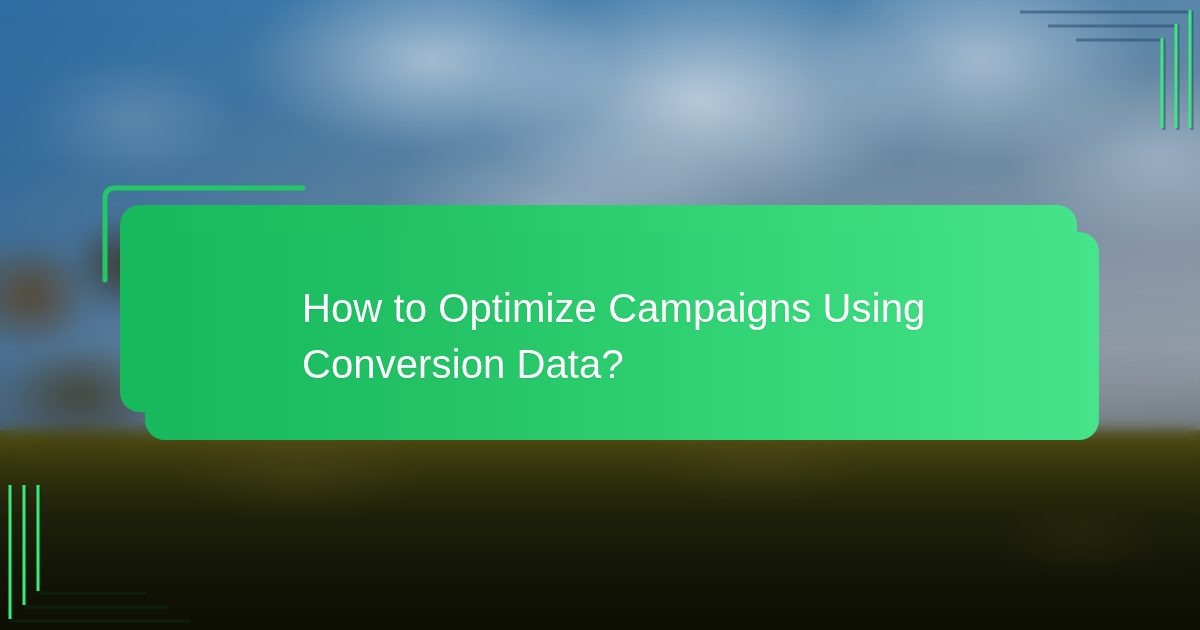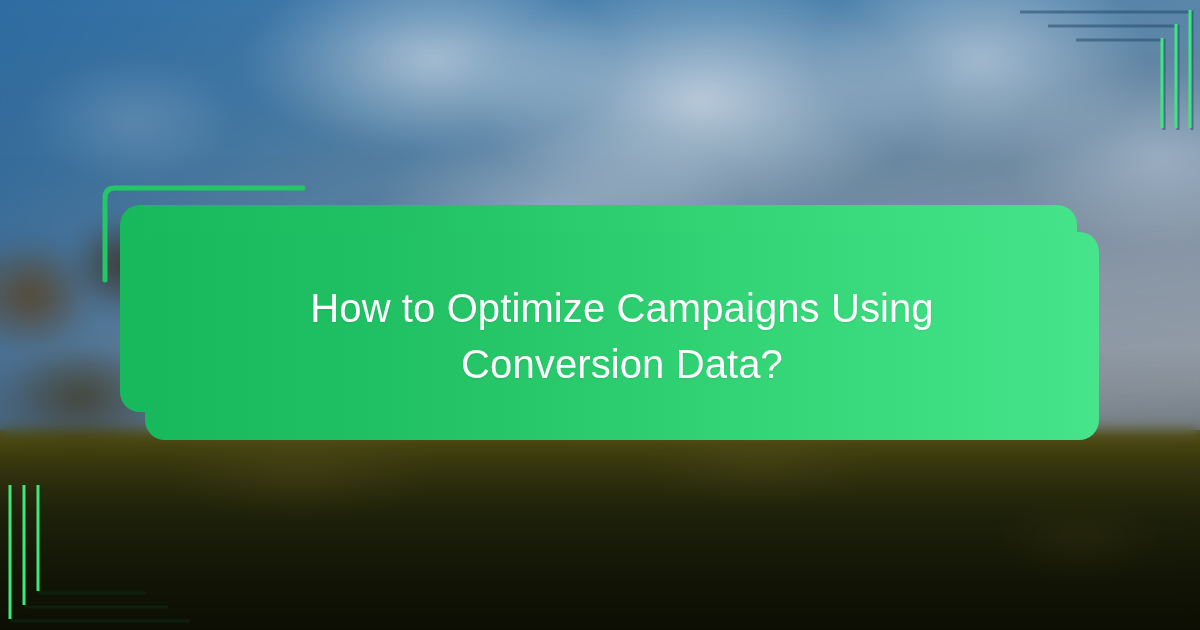--- a/index.html
+++ b/index.html
@@ -87,21 +87,21 @@
 
   
   .title-wrap{
     position:absolute;left:145px;top:232px;width:954px;height:208px;
     display:flex;align-items:center;justify-content:center;
   }
   .title{
     margin:0;padding:0 40px;
     color:#ffffff;
     font-size:40px;font-weight:400;line-height:56px;
-    text-align:center;letter-spacing:.1px;
+    text-align:left;letter-spacing:.1px;
     text-shadow:0 1px 2px rgba(0,0,0,.07);
     max-width:640px;
   }
 </style>
 </head>
 <body>
 
 <div class="canvas">
 
   <div class="bg">

